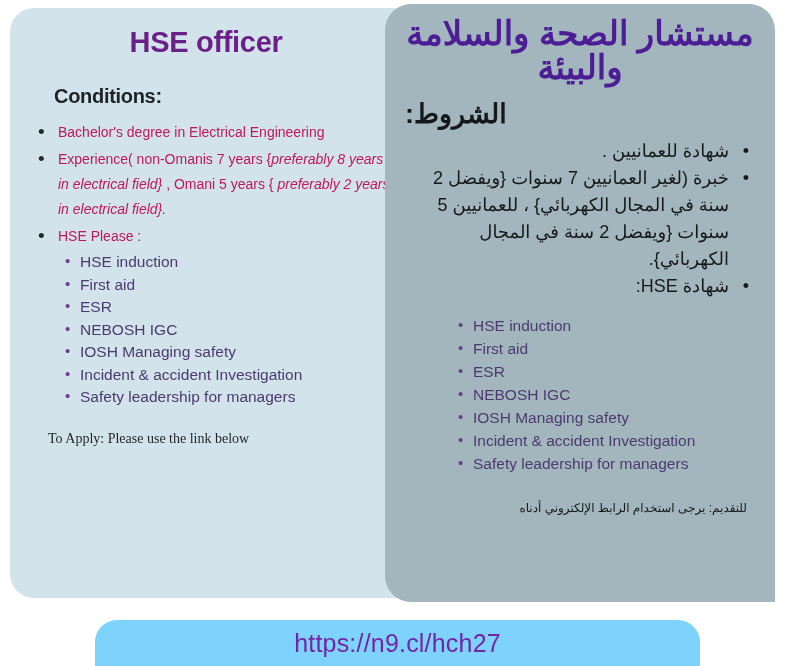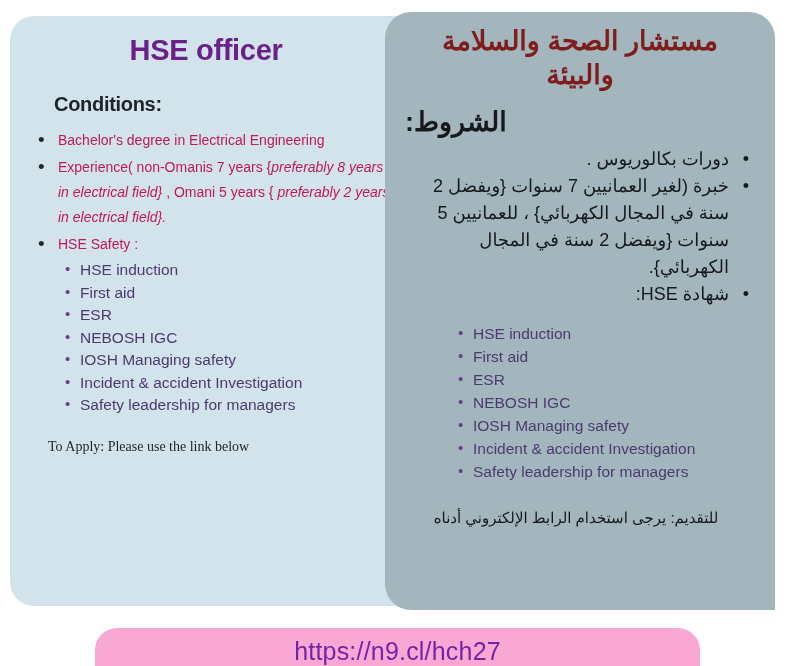--- a/index.html
+++ b/index.html
@@ -10,21 +10,21 @@
     width: 793px;
     height: 666px;
     background: #ffffff;
     font-family: "Liberation Sans", sans-serif;
     overflow: hidden;
     position: relative;
   }
 
   #poster {
     position: absolute;
-    left: 0; top: 8px;
+    left: 0; top: 0;
     width: 793px;
     height: 476px;
   }
 
   
   .panel-en {
     position: absolute;
     left: 10px;
     top: 8px;
     width: 432px;
@@ -47,21 +47,21 @@
     direction: rtl;
   }
 
   
   .url-bar {
     position: absolute;
     left: 95px;
     top: 620px;
     width: 605px;
     height: 46px;
-    background: #f9a8d4;
+    background: #7dd3fc;
     border-radius: 22px 22px 0 0;
     display: flex;
     align-items: center;
     justify-content: center;
     box-sizing: border-box;
   }
   .url-text {
     color: #7324a8;
     font-size: 25px;
     letter-spacing: 0.2px;
@@ -152,22 +152,22 @@
   .ar-inner {
     position: absolute;
     right: 12px;
     top: 0;
     width: 368px;
     box-sizing: border-box;
     padding: 8px 8px 0 10px;
   }
 
   .title-ar {
-    color: #7f1d1d;
-    font-size: 27px;
+    color: #4c1d95;
+    font-size: 34px;
     font-weight: bold;
     text-align: center;
     line-height: 34px;
     margin: 4px 0 0 0;
   }
 
   .heading-ar {
     color: #15191c;
     font-size: 27px;
     font-weight: bold;
@@ -216,23 +216,22 @@
     content: "\2022";
     position: absolute;
     left: 53px;
     top: -1px;
     font-size: 15px;
     color: #6b3d8f;
   }
 
   .apply-ar {
     direction: rtl;
-    text-align: center;
     color: #15191c;
-    font-size: 15px;
+    font-size: 12px;
     margin: 26px 8px 0 0;
   }
 </style>
 </head>
 <body>
 
 <div id="poster">
 
   <div class="panel-en">
     <div class="en-inner">
@@ -242,21 +241,21 @@
       <div class="heading-en">Conditions:</div>
 
       <ul class="main-list">
         <li>
           <span>Bachelor's degree in Electrical Engineering</span>
         </li>
         <li>
           <span>Experience( non-Omanis 7 years {</span><span class="it">preferably 8 years in electrical field}</span><span> , Omani 5 years { </span><span class="it">preferably 2 years in electrical field}.</span>
         </li>
         <li>
-          <span>HSE Safety :</span>
+          <span>HSE Please :</span>
         </li>
       </ul>
 
       <ul class="sub-list">
         <li>HSE induction</li>
         <li>First aid</li>
         <li>ESR</li>
         <li>NEBOSH IGC</li>
         <li>IOSH Managing safety</li>
         <li>Incident &amp; accident Investigation</li>
@@ -268,21 +267,21 @@
   </div>
 
   <div class="panel-ar">
     <div class="ar-inner">
 
       <div class="title-ar">مستشار الصحة والسلامة والبيئة</div>
 
       <div class="heading-ar">الشروط:</div>
 
       <ul class="ar-list">
-        <li>دورات بكالوريوس .</li>
+        <li>شهادة للعمانيين .</li>
         <li>خبرة (لغير العمانيين 7 سنوات {ويفضل 2 سنة في المجال الكهربائي} ، للعمانيين 5 سنوات {ويفضل 2 سنة في المجال الكهربائي}.</li>
         <li>شهادة HSE:</li>
       </ul>
 
       <ul class="ar-sub-list">
         <li>HSE induction</li>
         <li>First aid</li>
         <li>ESR</li>
         <li>NEBOSH IGC</li>
         <li>IOSH Managing safety</li>

